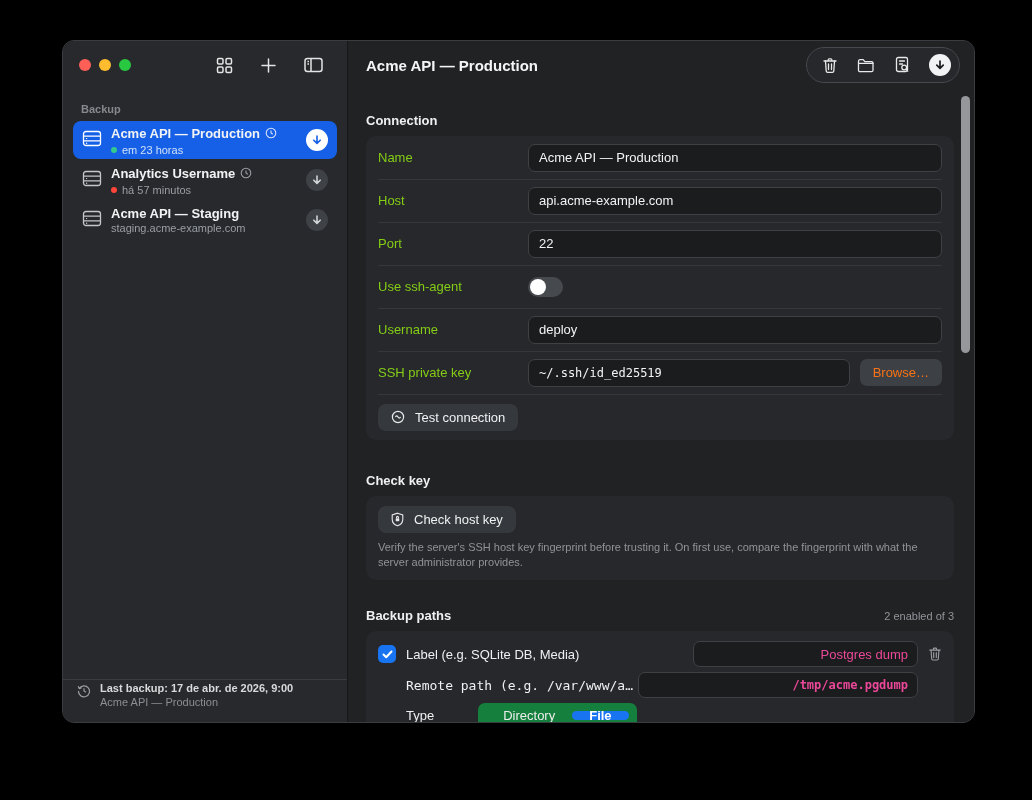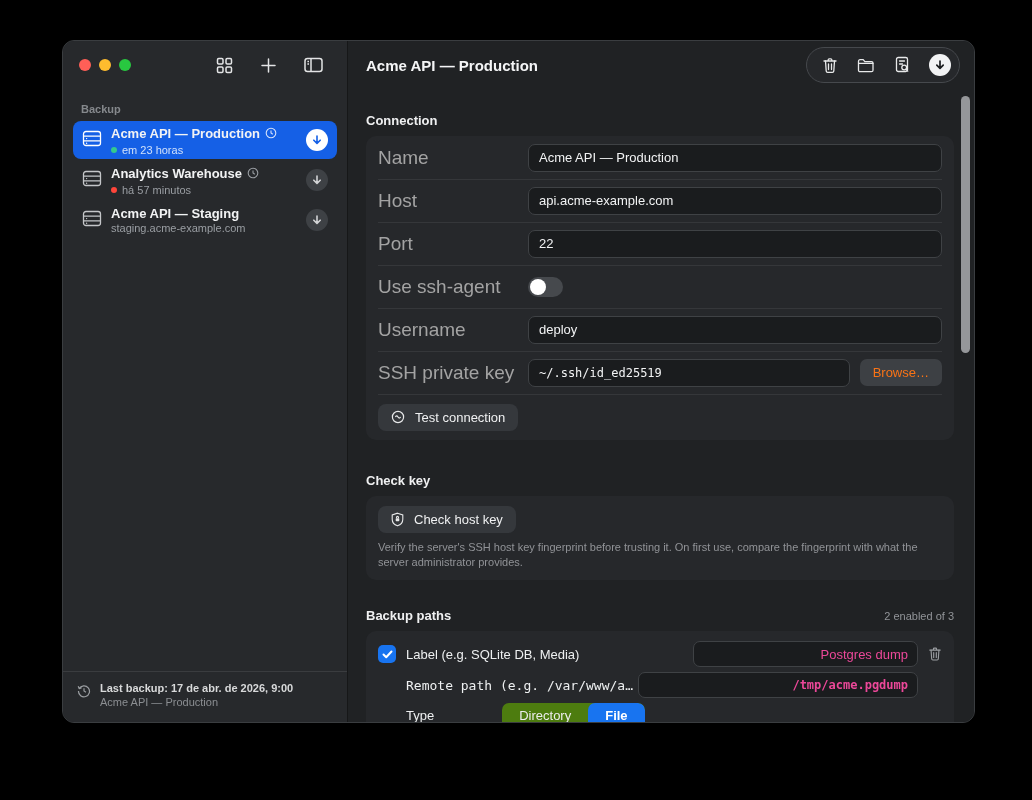--- a/index.html
+++ b/index.html
@@ -25,21 +25,21 @@
   .srv-item.selected { background:#1560e6; }
   .srv-text { flex:1; min-width:0; display:flex; flex-direction:column; justify-content:center; gap:1px; }
   .srv-title-row { display:flex; align-items:center; gap:5px; }
   .srv-title { font-size:13px; font-weight:600; color:#f2f3f4; white-space:nowrap; }
   .srv-sub { font-size:11px; color:#9a9ea3; display:flex; align-items:center; gap:5px; white-space:nowrap; }
   .selected .srv-sub { color:#cfe0fb; }
   .dot { width:6px; height:6px; border-radius:50%; flex:0 0 6px; }
   .dl-circle { width:22px; height:22px; border-radius:50%; flex:0 0 22px; display:flex; align-items:center; justify-content:center; background:#3e4145; }
   .dl-circle.white { background:#ffffff; }
 
-  .side-footer { margin-top:auto; padding:10px 14px 14px 14px; border-top:1px solid #3a3c3f; display:flex; gap:9px; align-items:flex-start; }
+  .side-footer { margin-top:auto; padding:2px 14px 14px 14px; border-top:1px solid #3a3c3f; display:flex; gap:9px; align-items:flex-start; }
   .side-footer .txt { display:flex; flex-direction:column; gap:2px; }
   .foot-line1 { font-size:11px; color:#d8d9da; font-weight:600; }
   .foot-line2 { font-size:11px; color:#8b8e92; }
 
   
   .main { flex:1; position:relative; background:#202224; overflow:hidden; }
   .main-header { height:48px; display:flex; align-items:center; padding:0 14px 0 18px; }
   .main-title { font-size:15px; font-weight:700; color:#f4f5f6; }
   .action-pill { margin-left:auto; height:36px; border:1px solid #46494d; background:#26282b; border-radius:19px; display:flex; align-items:center; gap:19px; padding:0 8px 0 15px; }
   .action-pill svg { display:block; }
@@ -47,40 +47,40 @@
 
   .content { padding:0 20px 0 18px; }
   .section-h { font-size:13px; font-weight:700; color:#eff0f1; margin-top:24px; }
   .section-row { display:flex; align-items:baseline; justify-content:space-between; margin-top:28px; }
   .badge { font-size:11px; color:#919498; font-weight:400; }
 
   .card { background:#26282b; border-radius:10px; margin-top:8px; }
   .row { position:relative; height:43px; display:flex; align-items:center; padding:0 12px; }
   .row:not(:first-child)::before { content:""; position:absolute; left:12px; right:12px; top:0; height:1px; background:#35373a; }
   .row.tall { height:46px; }
-  .f-label { width:150px; flex:0 0 150px; font-size:19px; color:#a3a3a3; }
+  .f-label { width:150px; flex:0 0 150px; font-size:13px; color:#84cc16; }
   .field-input { flex:1; height:28px; background:#1a1c1e; border:1px solid #3f4245; border-radius:7px; padding:0 10px; font-size:13px; color:#f2f3f4; font-family:"Liberation Sans",sans-serif; outline:none; min-width:0; }
   .mono { font-family:"DejaVu Sans Mono",monospace; font-size:12px; }
   .toggle { width:35px; height:20px; border-radius:10px; background:#46494d; position:relative; }
   .toggle .knob { position:absolute; left:2px; top:2px; width:16px; height:16px; border-radius:50%; background:#fff; }
   .btn-small { margin-left:10px; background:#3d4044; border:none; border-radius:7px; padding:6px 13px; font-size:13px; color:#f97316; font-family:"Liberation Sans",sans-serif; }
   .btn-gray { display:inline-flex; align-items:center; gap:10px; background:#35383c; border:none; border-radius:8px; padding:6px 13px; font-size:13px; color:#f0f1f2; font-family:"Liberation Sans",sans-serif; }
 
   .card2 { padding:10px 12px 10px 12px; }
   .desc { font-size:11px; line-height:15px; color:#919397; margin-top:7px; max-width:575px; }
 
   .card3 { padding:10px 12px 12px 12px; }
   .bp-row { display:flex; align-items:center; margin-bottom:5px; }
   .checkbox { width:18px; height:18px; border-radius:5px; background:#1874f0; display:flex; align-items:center; justify-content:center; flex:0 0 18px; margin-right:10px; }
   .bp-label { font-size:13px; color:#eef0f1; flex:1; white-space:nowrap; overflow:hidden; }
   .bp-input { height:26px; background:#1a1c1e; border:1px solid #3f4245; border-radius:7px; padding:0 9px; color:#ec4899; text-align:right; outline:none; }
   .bp-input.w1 { width:225px; font-size:13px; font-family:"Liberation Sans",sans-serif; }
   .bp-input.w2 { width:280px;font-weight:bold; }
   .indent { margin-left:28px; }
-  .seg { display:flex; background:#4d7c0f; border-radius:7px; padding:0; overflow:hidden; height:25px; margin-left:68px; }
+  .seg { display:flex; background:#15803d; border-radius:7px; padding:8px; overflow:hidden; height:25px; margin-left:44px; }
   .seg-opt { border:none; background:transparent; color:#eceded; font-size:13px; padding:0 17px; font-family:"Liberation Sans",sans-serif; display:flex; align-items:center; }
   .seg-opt.active { background:#1874f0; border-radius:7px; color:#fff; font-weight:600; }
   .type-label { font-size:13px; color:#eef0f1; }
   .trash-sm { margin-left:10px; display:flex; }
 
   .scroll-thumb { position:absolute; right:4px; top:55px; width:9px; height:257px; border-radius:5px; background:#95979a; }
 </style>
 </head>
 <body>
 
@@ -157,21 +157,21 @@
           <span>
             <svg width="20" height="17" viewBox="0 0 20 17" fill="none" stroke="#c4c6c9" stroke-width="1.3">
               <rect x="1.5" y="1.5" width="17" height="14" rx="2.5"></rect>
               <path d="M1.5 6.2h17M1.5 10.9h17"></path>
               <circle cx="4.6" cy="8.6" r="0.7" fill="#c4c6c9" stroke="none"></circle>
                 <circle cx="4.6" cy="13.2" r="0.7" fill="#c4c6c9" stroke="none"></circle>
             </svg>
           </span>
           <div class="srv-text">
             <div class="srv-title-row">
-              <span class="srv-title">Analytics Warehouse</span>
+              <span class="srv-title">Analytics Username</span>
               <span>
                 <svg width="12" height="12" viewBox="0 0 12 12" fill="none" stroke="#9a9ea3" stroke-width="1.1">
                   <circle cx="6" cy="6" r="4.8"></circle>
                     <path d="M6 3.4V6l1.8 1.2"></path>
                 </svg>
               </span>
             </div>
             <div class="srv-sub">
               <span class="dot" style="background:#ff453a"></span>
               <span>há 57 minutos</span>

